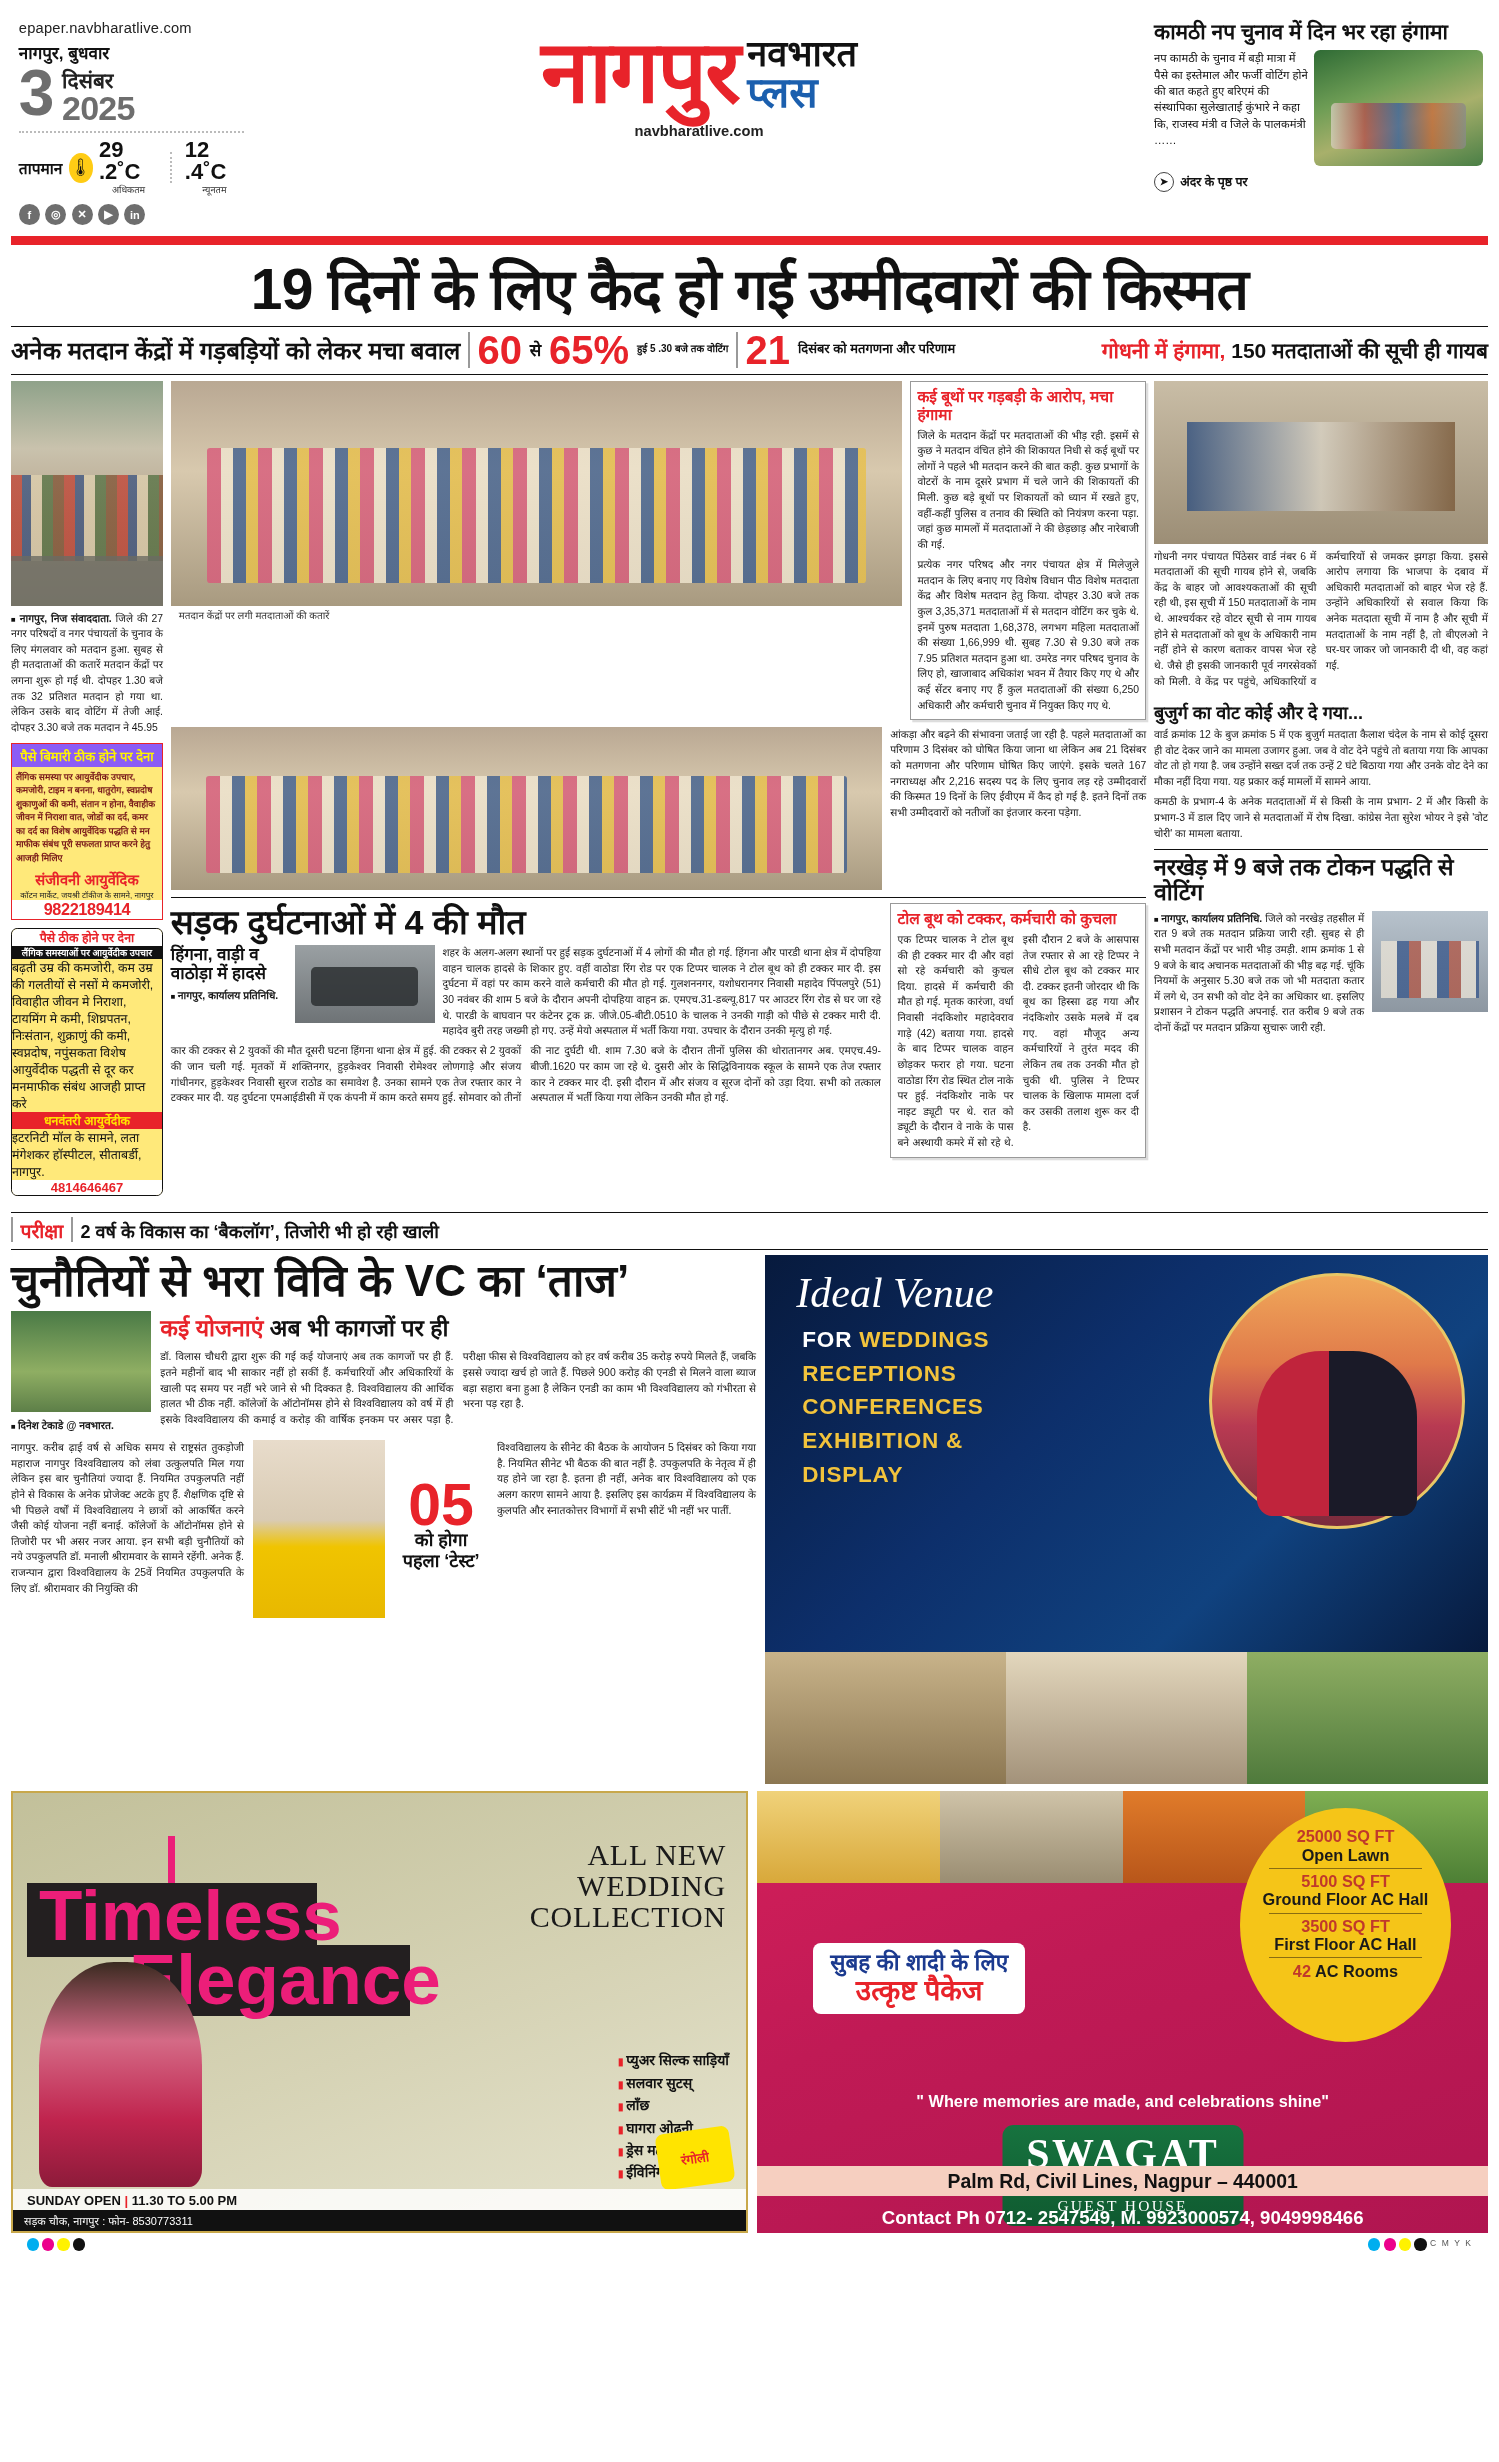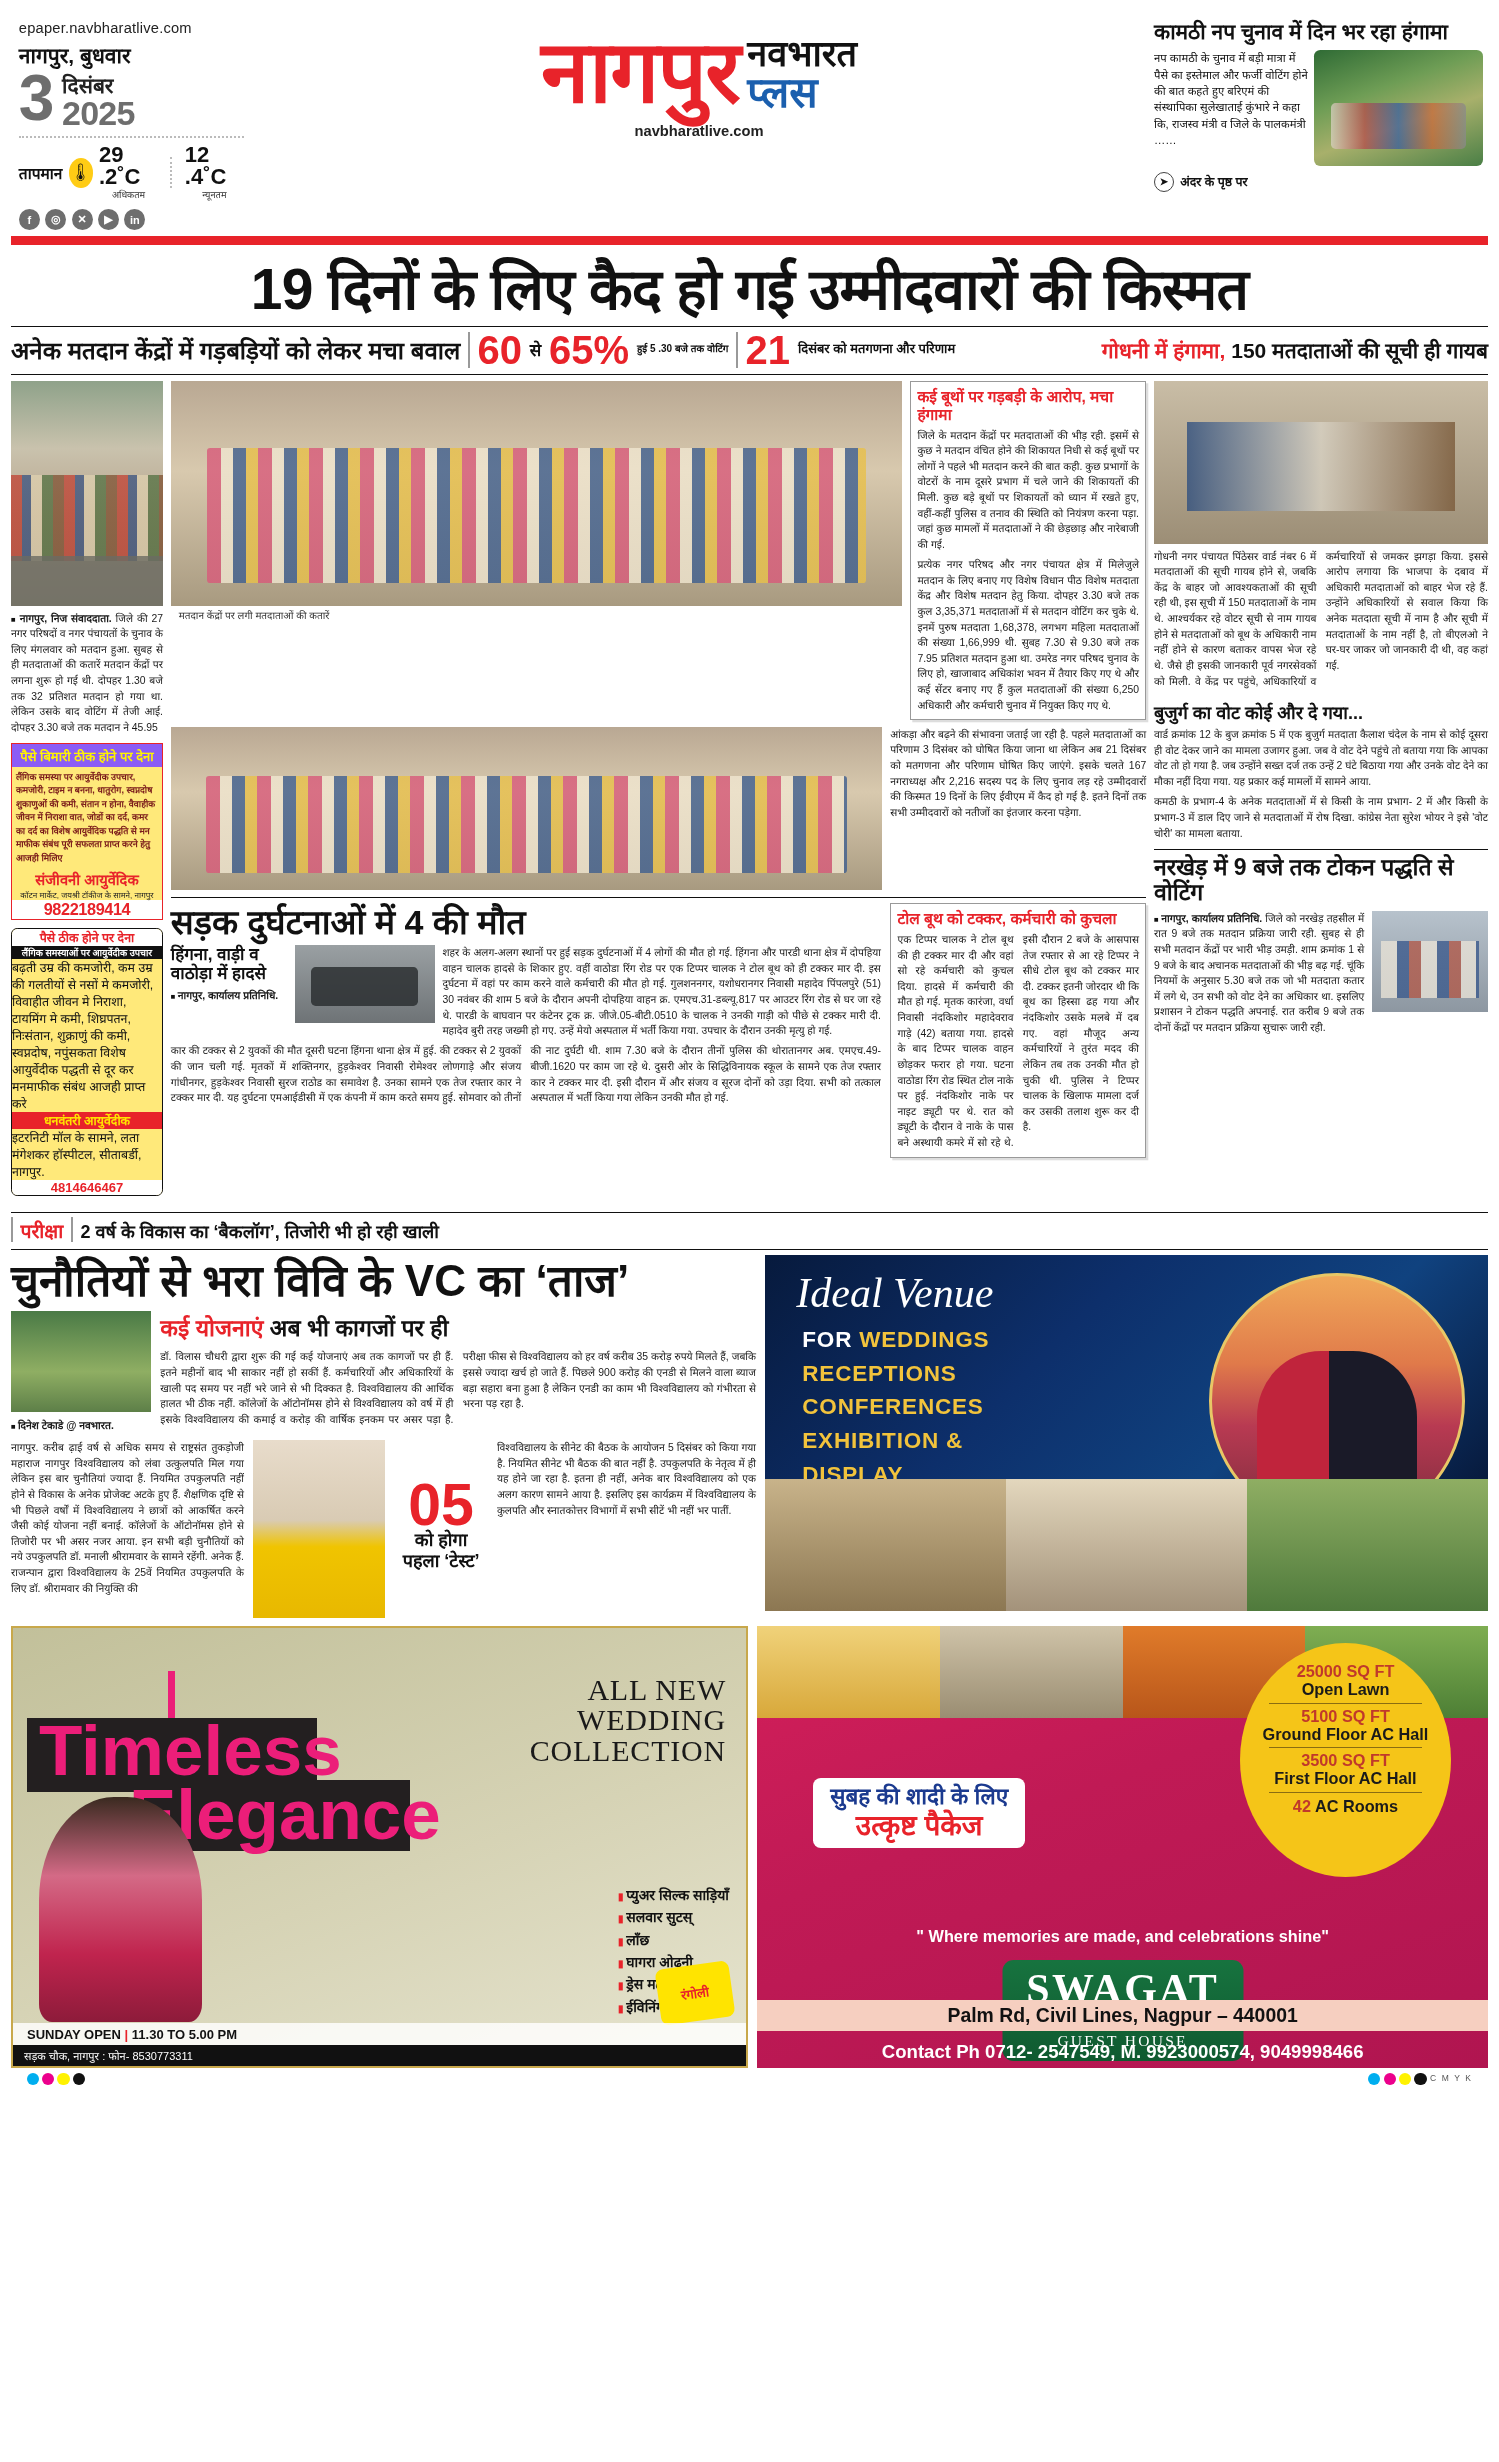--- a/index.html
+++ b/index.html
@@ -9,21 +9,21 @@
     font-family: "Liberation Sans", sans-serif;
     color:#111;
     overflow:hidden;
   }
   .page { position:relative; width:1499px; height:2462px; background:#fff; padding:0 11px; }
 
   
   .masthead { display:flex; align-items:flex-start; height:233px; padding-top:20px; }
   .mh-left { width:233px; padding-left:7.8px; }
   .epaper-url { font-size:14.7px; color:#222; letter-spacing:0.2px; }
-  .city-day { font-size:21px; font-weight:700; margin-top:4.7px; color:#111; }
+  .city-day { font-size:17px; font-weight:700; margin-top:4.7px; color:#111; }
   .date-row { display:flex; align-items:flex-start; margin-top:1.6px; }
   .big-day { font-size:64px; font-weight:900; color:#6e6e6e; line-height:.9; letter-spacing:-1.6px; }
   .date-right { margin-left:9.3px; padding-top:4.7px; }
   .month { font-size:21px; font-weight:700; color:#222; line-height:1; }
   .year { font-size:34px; font-weight:900; color:#6e6e6e; line-height:1; letter-spacing:-0.8px; }
   .dot-sep { border-top:2.3px dotted #bbb; margin:6.2px 0 6.2px 0; width:225px; }
   .temp-row { display:flex; align-items:center; gap:6.2px; }
   .temp-label { font-size:15.5px; font-weight:700; }
   .thermo { width:29.5px; height:29.5px; border-radius:50%; background:#ffcc15; display:flex; align-items:center; justify-content:center; }
   .thermo span { font-size:17px; }
@@ -417,21 +417,21 @@
           <div class="num05">05</div>
           <div class="num05-note">को होगा पहला ‘टेस्ट’</div>
         </div>
         <div style="flex:1">
           <div class="art-p">विश्वविद्यालय के सीनेट की बैठक के आयोजन 5 दिसंबर को किया गया है. नियमित सीनेट भी बैठक की बात नहीं है. उपकुलपति के नेतृत्व में ही यह होने जा रहा है. इतना ही नहीं, अनेक बार विश्वविद्यालय को एक अलग कारण सामने आया है. इसलिए इस कार्यक्रम में विश्वविद्यालय के कुलपति और स्नातकोत्तर विभागों में सभी सीटें भी नहीं भर पातीं.</div>
         </div>
       </div>
     </div>
 
     <div style="flex:1">
-      <div class="ad-venue" style="height:224px; position:relative;">
+      <div class="ad-venue" style="height:397px; position:relative;">
         <div class="iv-title">Ideal Venue</div>
         <div class="iv-list">
           <div><span class="w">FOR</span>
                <span class="y">WEDDINGS</span></div>
           <div><span class="y">RECEPTIONS</span></div>
           <div><span class="y">CONFERENCES</span></div>
           <div><span class="y">EXHIBITION &amp;</span></div>
           <div><span class="y">DISPLAY</span></div>
         </div>
         <div class="iv-couple"></div>

